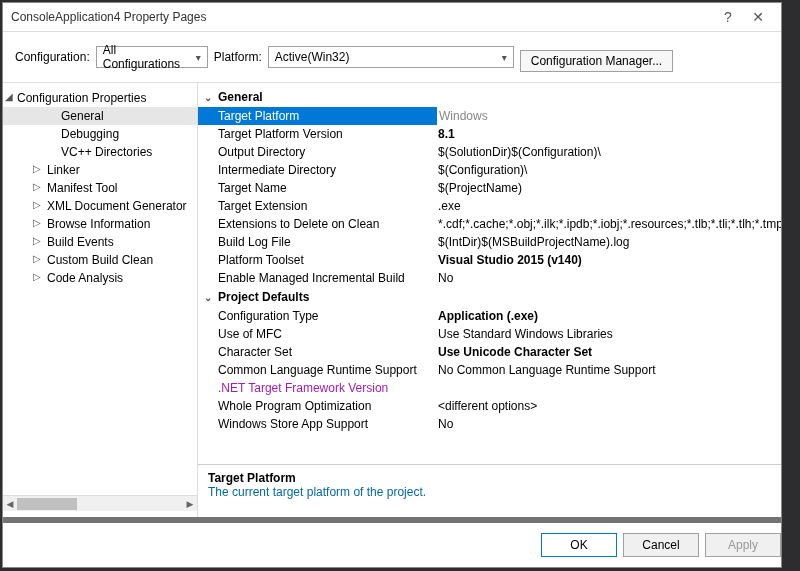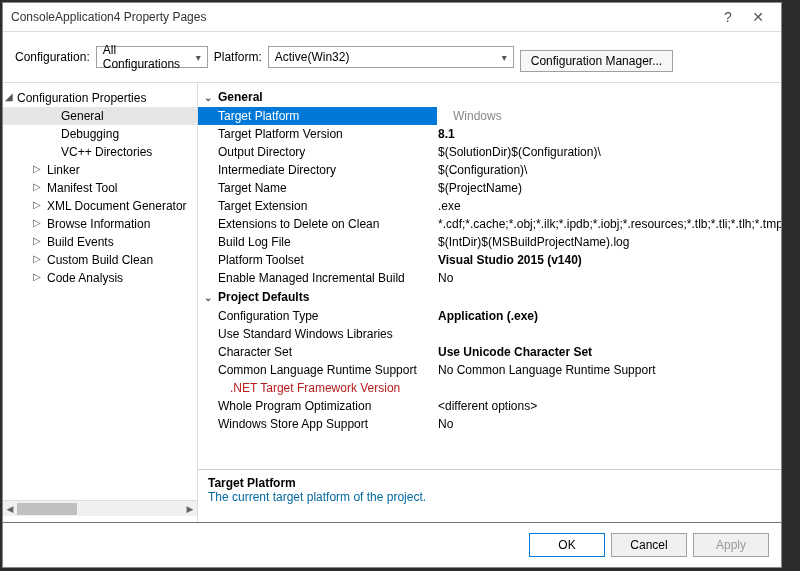--- a/index.html
+++ b/index.html
@@ -167,35 +167,35 @@
   .prow .pval {
     flex: 1;
     white-space: nowrap;
     overflow: hidden;
   }
   .prow.selected {
     background: #0078d7;
     color: #fff;
   }
   .prow.selected .plabel { color: #fff; }
-  .prow.selected .pval { background: #fff; color: #888; margin-left: -1px; padding-left: 16px; height: 100%; display: flex; align-items: center; }
+  .prow.selected .pval { background: #fff; color: #888; margin-left: -1px; padding-left: 2px; height: 100%; display: flex; align-items: center; }
   .prow.bold .pval { font-weight: bold; }
-  .prow.disabled .plabel { color: #b91c1c; margin-left: 12px; }
+  .prow.disabled .plabel { color: #a21caf; }
   .descbox {
     height: 52px;
     padding: 6px 10px;
   }
   .descbox .dtitle { font-weight: bold; }
   .descbox .dtext { color: #0369a1; }
   .footer {
     display: flex;
     justify-content: flex-end;
     gap: 6px;
-    padding: 10px 12px;
-    border-top: 1px solid #737373;
+    padding: 10px 0;
+    border-top: 6px solid #737373;
   }
   .btn {
     min-width: 76px;
     padding: 4px 10px;
     border: 1px solid #a0a0a0;
     background: #f0f0f0;
     cursor: pointer;
     text-align: center;
   }
   .btn.primary { border: 1.5px solid #0078d7; background: #fff; }
@@ -314,20 +314,21 @@
         <div class="group">
           <span class="exp">⌄</span>
           <span>Project Defaults</span>
         </div>
 
         <div class="prow bold">
           <span class="plabel">Configuration Type</span>
           <span class="pval">Application (.exe)</span>
         </div>
         <div class="prow">
+          <span class="plabel">Use of MFC</span>
           <span class="pval">Use Standard Windows Libraries</span>
         </div>
         <div class="prow bold">
           <span class="plabel">Character Set</span>
           <span class="pval">Use Unicode Character Set</span>
         </div>
         <div class="prow">
           <span class="plabel">Common Language Runtime Support</span>
           <span class="pval">No Common Language Runtime Support</span>
         </div>

